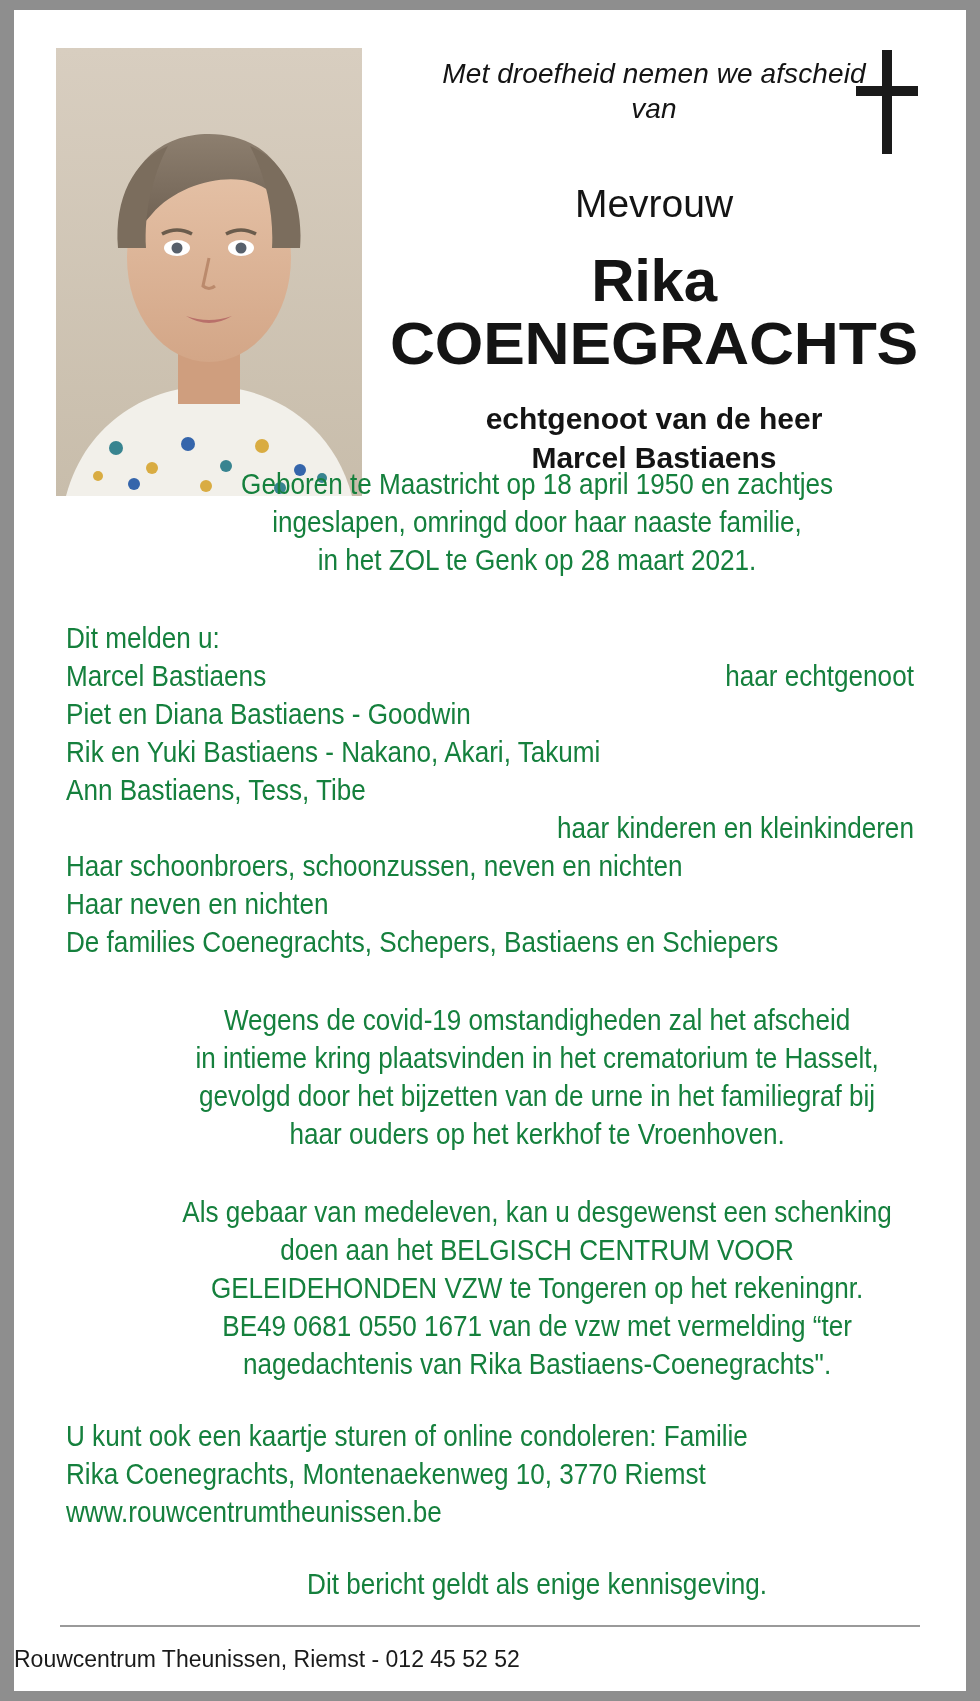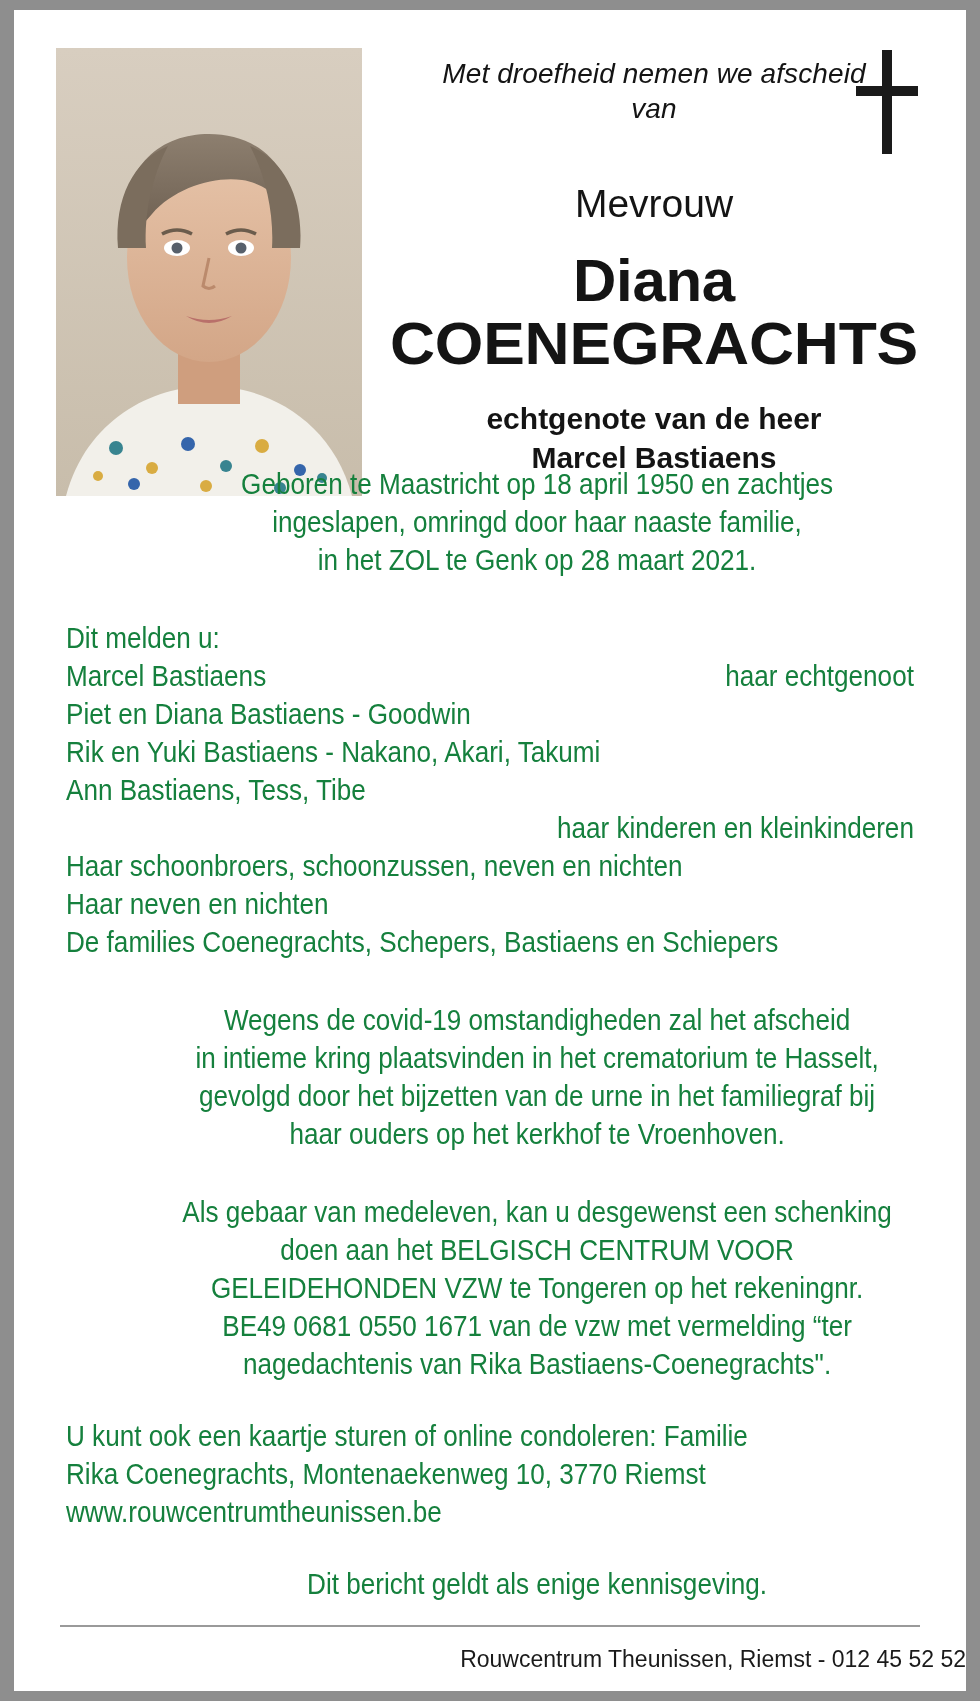--- a/index.html
+++ b/index.html
@@ -163,21 +163,21 @@
     right: 46px;
     bottom: 64px;
     height: 2px;
     background: #9a9a9a;
   }
   .footer-text {
     position: absolute;
     left: 0;
     right: 0;
     bottom: 18px;
-    text-align: right;
+    text-align: left;
     font-size: 23px;
     color: #1a1a1a;
   }
 </style>
 </head>
 <body>
 
 <div class="page">
   <div class="card">
 
@@ -239,24 +239,24 @@
       </div>
 
       <div class="cross">
         <div class="v"></div>
         <div class="h"></div>
       </div>
 
       <div class="headtext">
         <div class="intro">Met droefheid nemen we afscheid van</div>
         <div class="mevrouw">Mevrouw</div>
-        <div class="firstname">Diana</div>
+        <div class="firstname">Rika</div>
         <div class="lastname">COENEGRACHTS</div>
         <div class="spouse">
-          <div>echtgenote van de heer</div>
+          <div>echtgenoot van de heer</div>
           <div>Marcel Bastiaens</div>
         </div>
       </div>
     </div>
 
     <div class="body">
 
       <div class="cond center">
         <div class="para center">Geboren te Maastricht op 18 april 1950 en zachtjes</div>
         <div class="para center">ingeslapen, omringd door haar naaste familie,</div>

